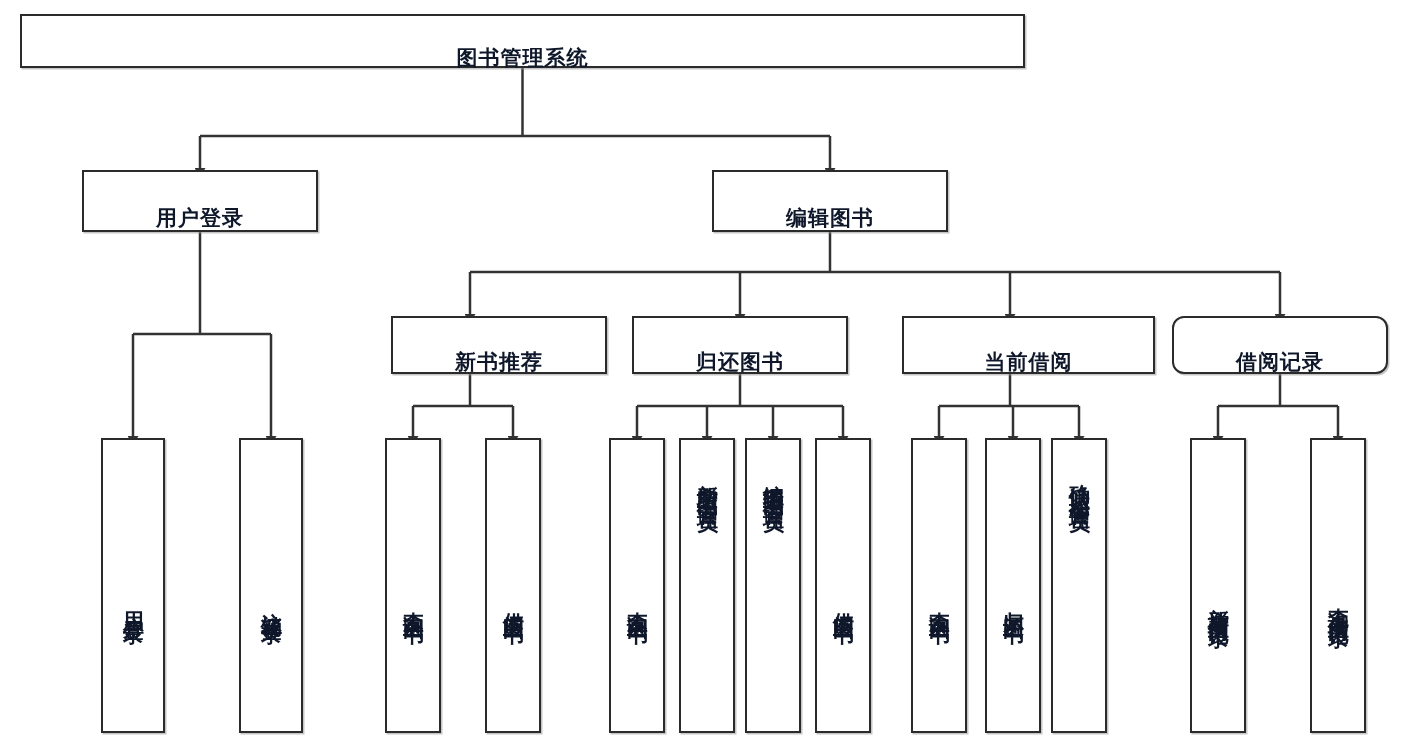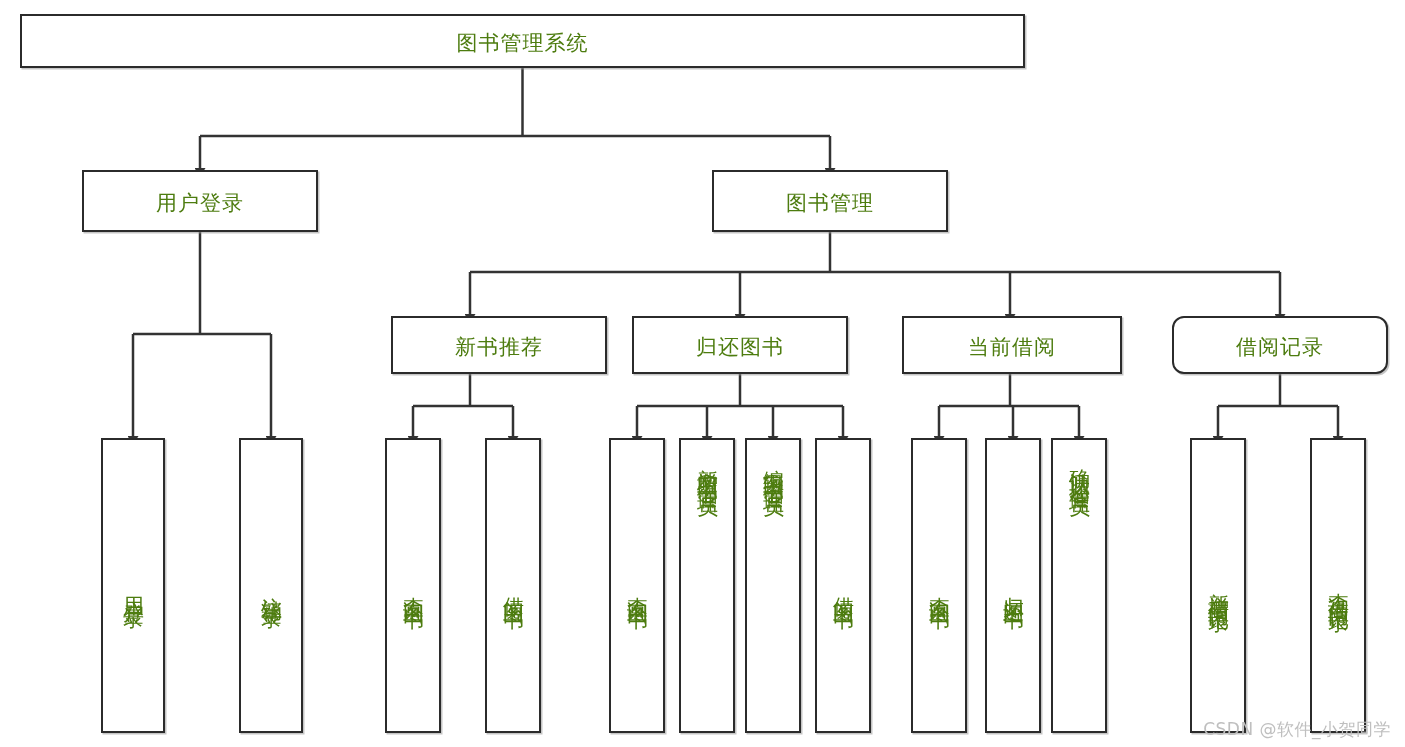--- a/index.html
+++ b/index.html
@@ -14,30 +14,31 @@
   #diagram-root{position:absolute;left:0;top:0;width:1405px;height:747px;}
   .node-box{
     position:absolute;
     box-sizing:border-box;
     border:2.5px solid #2b2b2b;
     background:#ffffff;
     box-shadow:1.5px 1.5px 0 0 rgba(150,150,150,.55);
   }
   .node-label{
     position:absolute;
-    left:0;top:2px;width:100%;height:100%;
+    left:0;top:17px;width:100%;height:100%;
     display:flex;
     align-items:center;
     justify-content:center;
-    color:#4d7c0f;
+    color:#0f172a;
     font-size:21px;
     line-height:1.28;
     letter-spacing:1px;
     white-space:nowrap;
     user-select:none;
+    font-weight:bold;
   }
   
   .node-box.vertical .node-label{
     writing-mode:vertical-rl;
     text-orientation:upright;
     align-items:center;
     justify-content:center;
     letter-spacing:4px;
     font-size:21px;
   }
@@ -100,29 +101,29 @@
       </g>
   </svg>
   <div id="node-layer">
       <div class="node-box" style="left: 20px; top: 14px; width: 1005px; height: 54px;">
         <div class="node-label">图书管理系统</div>
       </div>
       <div class="node-box" style="left: 82px; top: 170px; width: 236px; height: 62px;">
         <div class="node-label">用户登录</div>
       </div>
       <div class="node-box" style="left: 712px; top: 170px; width: 236px; height: 62px;">
-        <div class="node-label">图书管理</div>
+        <div class="node-label">编辑图书</div>
       </div>
       <div class="node-box" style="left: 362px; top: 316px; width: 216px; height: 58px; margin-left: 29px;">
         <div class="node-label">新书推荐</div>
       </div>
       <div class="node-box" style="left: 632px; top: 316px; width: 216px; height: 58px;">
         <div class="node-label">归还图书</div>
       </div>
-      <div class="node-box" style="left: 902px; top: 316px; width: 220px; height: 58px;">
+      <div class="node-box" style="left: 902px; top: 316px; width: 253px; height: 58px;">
         <div class="node-label">当前借阅</div>
       </div>
       <div class="node-box" style="left: 1172px; top: 316px; width: 216px; height: 58px; border-radius: 12px;">
         <div class="node-label">借阅记录</div>
       </div>
       <div class="node-box vertical" style="left: 101px; top: 438px; width: 64px; height: 295px;">
         <div class="node-label">用户登录</div>
       </div>
       <div class="node-box vertical" style="left: 239px; top: 438px; width: 64px; height: 295px;">
         <div class="node-label">注销登录</div>
@@ -154,14 +155,13 @@
       <div class="node-box vertical align-top" style="left: 1051px; top: 438px; width: 56px; height: 295px;">
         <div class="node-label">确认归还（管理员）</div>
       </div>
       <div class="node-box vertical" style="left: 1190px; top: 438px; width: 56px; height: 295px;">
         <div class="node-label">新增借阅记录</div>
       </div>
       <div class="node-box vertical" style="left: 1310px; top: 438px; width: 56px; height: 295px;">
         <div class="node-label">查询借阅记录</div>
       </div>
     </div>
-  <div id="watermark">CSDN @软件_小贺同学</div>
 </div>
 
 </body></html>

